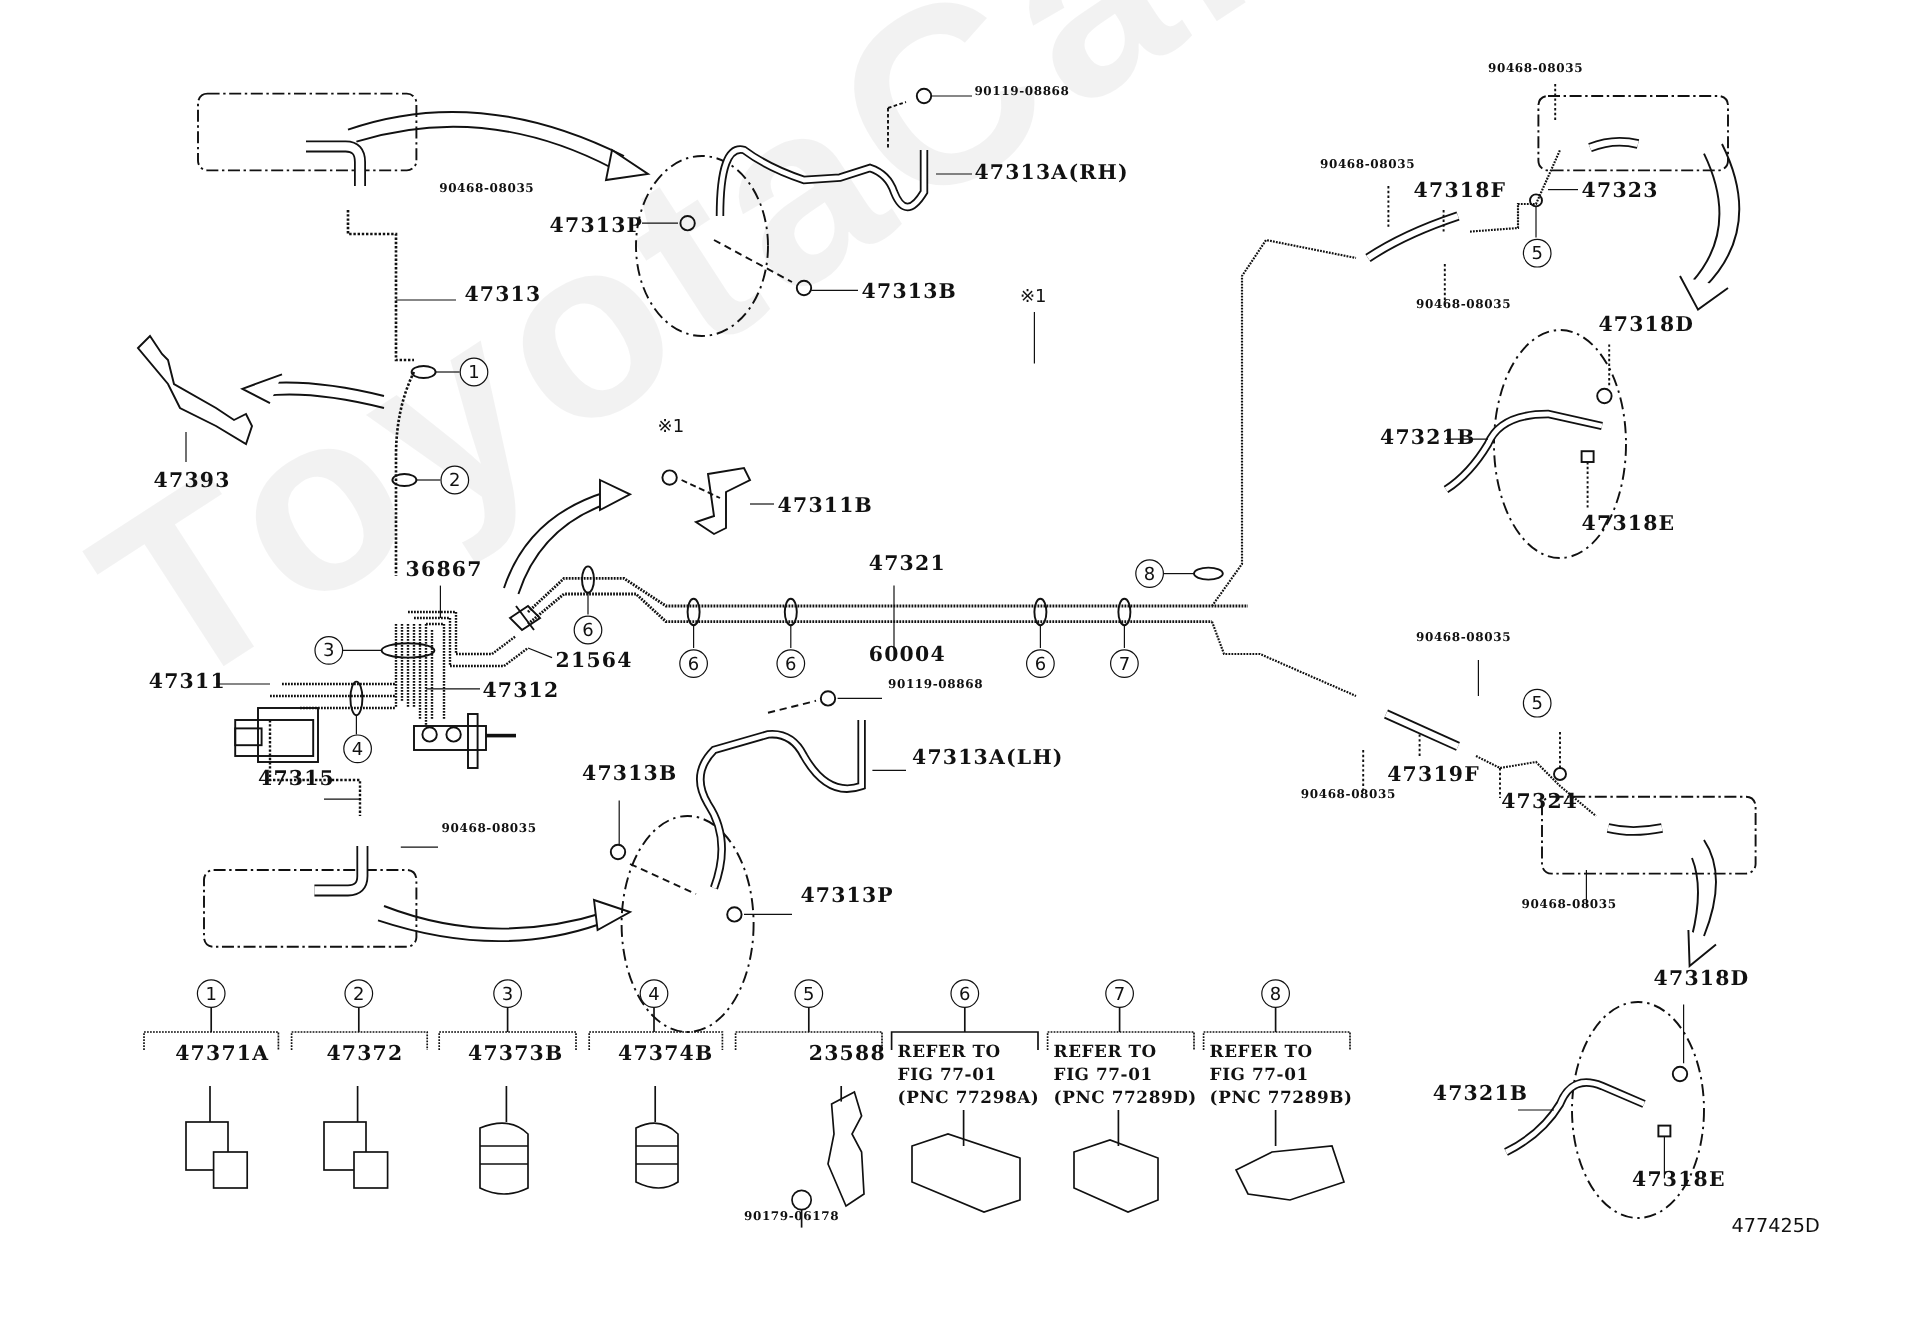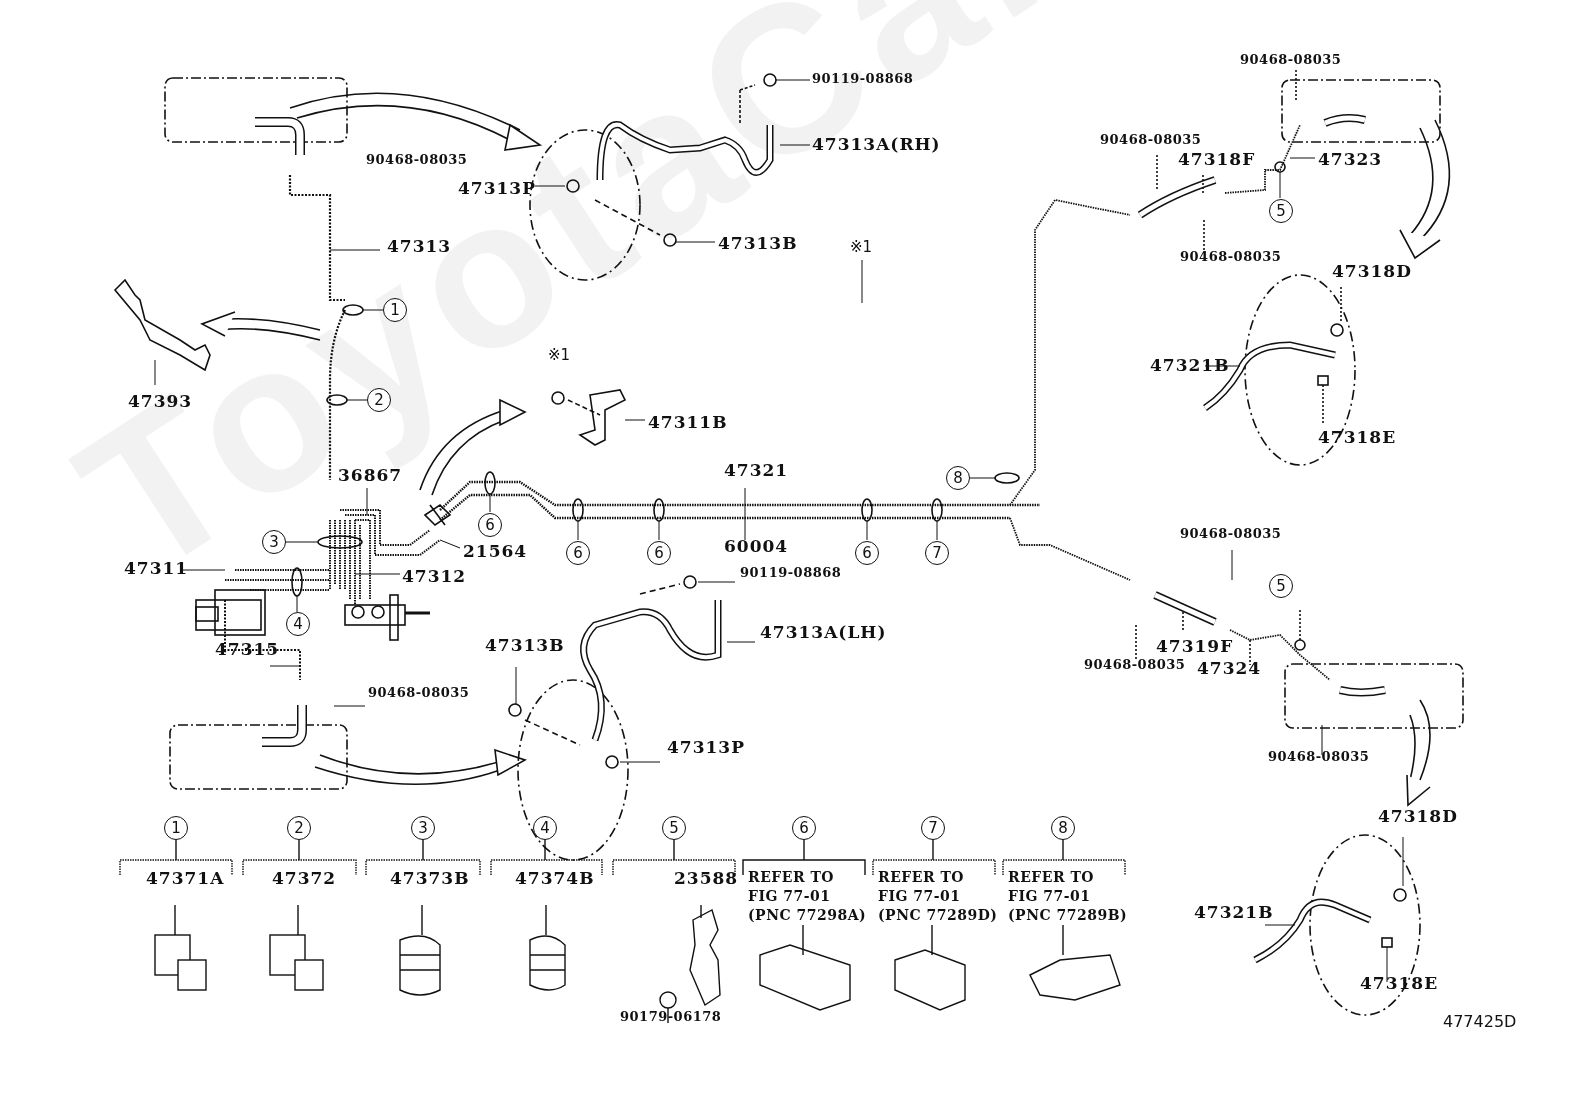--- a/index.html
+++ b/index.html
@@ -1,19 +1,19 @@
 <!DOCTYPE html>
 <html><head>
 <meta charset="utf-8">
 <style>
   html,body{margin:0;padding:0;background:#fff;}
   body{width:1592px;height:1099px;position:relative;overflow:hidden;font-family:"DejaVu Sans Mono","Liberation Mono",monospace;color:#111;}
   #diagram{position:absolute;left:0;top:0;width:1592px;height:1099px;}
   .lbl{position:absolute;font-family:"DejaVu Serif","Liberation Serif",serif;font-weight:bold;font-size:17px;letter-spacing:1px;white-space:nowrap;line-height:1;color:#111;}
-  .lbl.sm{font-size:13px;letter-spacing:0.5px;}
+  .lbl.sm{font-size:10px;letter-spacing:0.5px;}
   .lbl.ref{font-size:14px;font-weight:bold;letter-spacing:0.5px;line-height:19px;white-space:pre;}
   .circ{position:absolute;width:22px;height:22px;border:1.6px solid #111;border-radius:50%;font-family:"DejaVu Sans","Liberation Sans",sans-serif;font-size:15px;text-align:center;line-height:22px;background:#fff;}
   .watermark{position:absolute;left:40px;top:420px;font-family:"Liberation Sans",sans-serif;font-size:210px;color:rgba(0,0,0,0.05);transform:rotate(-33deg);transform-origin:left top;white-space:nowrap;pointer-events:none;font-weight:bold;letter-spacing:10px;}
   .note{position:absolute;font-family:"DejaVu Sans","Liberation Sans",sans-serif;font-size:15px;}
   table.bolt{position:absolute;left:728px;top:303px;border-collapse:collapse;border:1.6px solid #111;background:#fff;}
   table.bolt td{border:1.4px solid #111;width:132px;text-align:center;font-family:"DejaVu Serif","Liberation Serif",serif;font-weight:bold;font-size:14px;letter-spacing:0.5px;}
   table.bolt tr.hdr td{height:32px;}
   table.bolt tr.img td{height:94px;position:relative;vertical-align:top;}
   .len{font-family:"DejaVu Sans","Liberation Sans",sans-serif;font-weight:normal;font-size:14px;display:block;margin-top:8px;}
   .fig-id{position:absolute;left:1443px;top:1012px;font-family:"DejaVu Sans","Liberation Sans",sans-serif;font-size:16px;}
@@ -287,21 +287,21 @@
 <div class="lbl" style="left:1178px;top:151px">47318F</div>
 <div class="lbl" style="left:1318px;top:151px">47323</div>
 <div class="lbl sm" style="left:1180px;top:250px">90468-08035</div>
 <div class="lbl" style="left:1332px;top:263px">47318D</div>
 <div class="lbl" style="left:1150px;top:357px">47321B</div>
 <div class="lbl" style="left:1318px;top:429px">47318E</div>
 
 <div class="lbl sm" style="left:1180px;top:527px">90468-08035</div>
 <div class="lbl sm" style="left:1084px;top:658px">90468-08035</div>
 <div class="lbl" style="left:1156px;top:638px">47319F</div>
-<div class="lbl" style="left:1197px;top:660px">47324</div>
+<div class="lbl" style="left:1251px;top:660px">47324</div>
 <div class="lbl sm" style="left:1268px;top:750px">90468-08035</div>
 <div class="lbl" style="left:1378px;top:808px">47318D</div>
 <div class="lbl" style="left:1194px;top:904px">47321B</div>
 <div class="lbl" style="left:1360px;top:975px">47318E</div>
 
 <div class="circ" style="left:383px;top:298px">1</div>
 <div class="circ" style="left:367px;top:388px">2</div>
 <div class="circ" style="left:262px;top:530px">3</div>
 <div class="circ" style="left:286px;top:612px">4</div>
 <div class="circ" style="left:1269px;top:199px">5</div>

